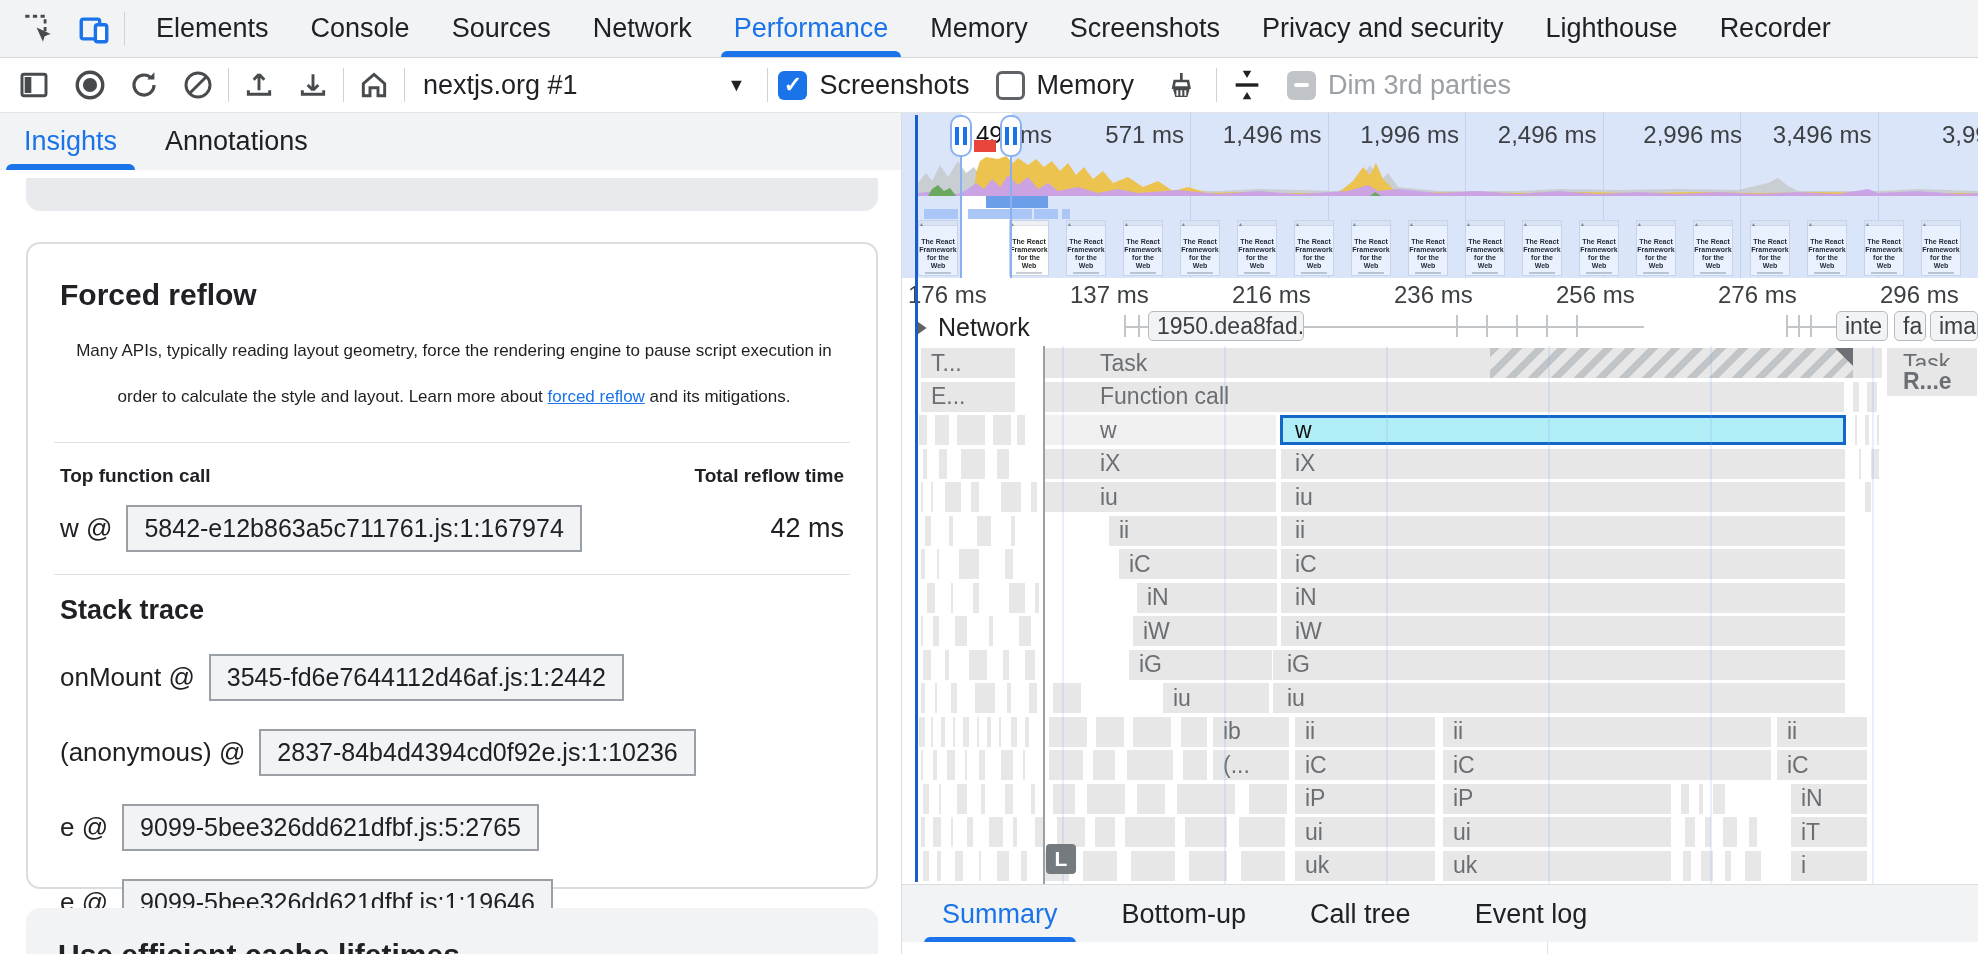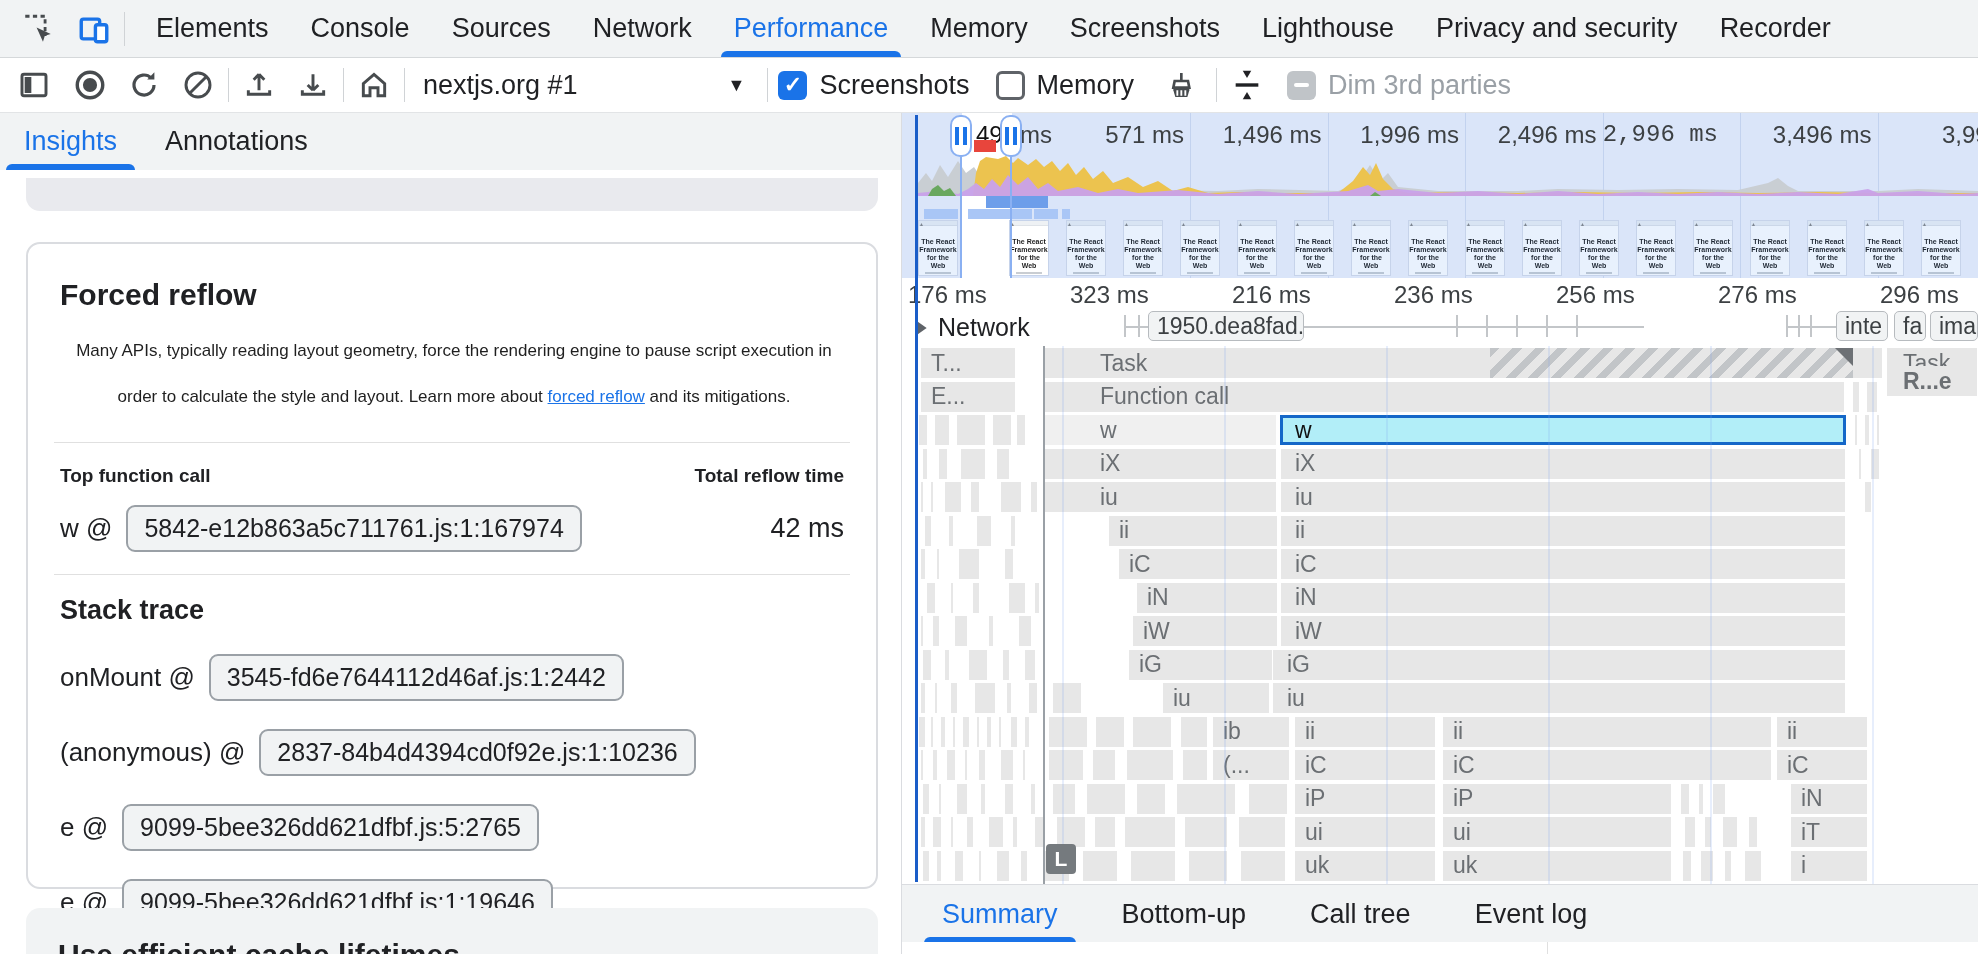--- a/index.html
+++ b/index.html
@@ -29,21 +29,21 @@
   .ins-tab.active .underline{position:absolute;left:6px;right:6px;bottom:0;height:6px;background:#1a73e8;border-radius:6px 6px 0 0;}
   #left-pane{left:0;top:170px;width:902px;height:784px;background:#fff;}
   #prev-card{left:26px;top:8px;width:852px;height:33px;background:#e9eaee;border-radius:0 0 14px 14px;}
   #reflow-card{left:26px;top:72px;width:852px;height:647px;background:#fff;border:2px solid #dadce0;border-radius:14px;box-sizing:border-box;padding:0 32px;}
   #reflow-title{font-size:30px;font-weight:bold;margin-top:34px;}
   #reflow-desc{font-size:17px;line-height:46px;margin-top:16px;width:788px;color:#1f1f1f;text-align:center;}
   #reflow-desc a{color:#1a73e8;text-decoration:underline;}
   .card-divider{height:1px;background:#e0e0e0;margin:22px -6px 0 -6px;}
   .sec-row{display:flex;justify-content:space-between;margin-top:22px;font-size:19px;font-weight:bold;}
   .fn-row{display:flex;align-items:center;margin-top:18px;font-size:26px;}
-  .code-chip{background:#f1f3f4;border:2px solid #9aa0a6;border-radius:9px;padding:7px 16px;font-size:25px;color:#202124;margin-left:14px;white-space:nowrap;}
+  .code-chip{background:#f1f3f4;border:2px solid #9aa0a6;border-radius:0;padding:7px 16px;font-size:25px;color:#202124;margin-left:14px;white-space:nowrap;}
   .reflow-time{font-size:27px;}
   #stack-title{font-size:27px;font-weight:bold;margin-top:20px;}
   #next-card{left:26px;top:738px;width:852px;height:120px;background:#f1f3f4;border-radius:14px;padding:0 32px;box-sizing:border-box;}
   #next-card .t{font-size:30px;font-weight:bold;margin-top:30px;}
   
   #overview{left:902px;top:113px;width:1076px;height:165px;background:#dae5f9;overflow:hidden;}
   .ov-grid{position:absolute;top:0;bottom:0;width:1px;background:#c2d2ef;}
   .ov-label{position:absolute;top:8px;font-size:24px;color:#3c4043;white-space:nowrap;}
   .handle{position:absolute;top:2px;width:22px;height:42px;background:#fff;border:2px solid #8ab0f2;border-radius:10px;box-sizing:border-box;display:flex;align-items:center;justify-content:center;gap:4px;}
   .handle i{display:block;width:4px;height:18px;background:#1a73e8;}
@@ -95,22 +95,22 @@
   </span>
   <span class="vsep"></span>
   <div id="dt-tabs" style="display:flex;height:57px;">
         <div class="dt-tab">Elements</div>
         <div class="dt-tab">Console</div>
         <div class="dt-tab">Sources</div>
         <div class="dt-tab">Network</div>
         <div class="dt-tab active">Performance<div class="underline"></div></div>
         <div class="dt-tab">Memory</div>
         <div class="dt-tab">Screenshots</div>
+        <div class="dt-tab">Privacy and security</div>
         <div class="dt-tab">Lighthouse</div>
-        <div class="dt-tab">Privacy and security</div>
         <div class="dt-tab">Recorder</div>
       </div>
 </div>
 
 <div id="toolbar2" class="abs">
   <span class="tool-ic" style="margin-left:14px">
     <svg width="32" height="32" viewBox="0 0 24 24">
           <rect x="3" y="4" width="18" height="16" rx="1.5" fill="none" stroke="#474b4e" stroke-width="2.2"></rect>
           <rect x="5" y="6" width="5" height="12" fill="#474b4e"></rect>
         </svg>
@@ -439,42 +439,42 @@
           </div>
           <div class="mini"></div>
           <div class="mini" style="margin-top: 1px;"></div>
         </div>
       </div>
   <div id="ov-label-host">
         <div class="ov-label" style="right: 794px;">571 ms</div>
         <div class="ov-label" style="right: 656.5px;">1,496 ms</div>
         <div class="ov-label" style="right: 519px;">1,996 ms</div>
         <div class="ov-label" style="right: 381.5px;">2,496 ms</div>
-        <div class="ov-label" style="right: 260px; font-family: Liberation Mono, monospace;">2,996 ms</div>
+        <div class="ov-label" style="right: 236px;">2,996 ms</div>
         <div class="ov-label" style="right: 106.5px;">3,496 ms</div>
         <div class="ov-label" style="left: 1040px;">3,996</div>
         <div class="ov-label" style="left: 74px; color: rgb(17, 17, 17);">49</div>
         <div class="ov-label" style="left: 118px;">ms</div>
         <div style="position: absolute; left: 72px; top: 27px; width: 22px; height: 12px; background: rgb(232, 69, 60);"></div>
         <div class="handle" style="left: 48px;">
           <i></i>
           <i></i>
         </div>
         <div class="handle" style="left: 98px;">
           <i></i>
           <i></i>
         </div>
         <div class="hline" style="left: 58px; top: 44px; height: 121px;"></div>
         <div class="hline" style="left: 108px; top: 44px; height: 121px;"></div>
       </div>
 </div>
 
 <div id="flame-ruler" class="abs">
       <div class="fr-label" style="left: 6px;">176 ms</div>
-      <div class="fr-label" style="left: 168px;">323 ms</div>
+      <div class="fr-label" style="left: 168px;">137 ms</div>
       <div class="fr-label" style="left: 330px;">216 ms</div>
       <div class="fr-label" style="left: 492px;">236 ms</div>
       <div class="fr-label" style="left: 654px;">256 ms</div>
       <div class="fr-label" style="left: 816px;">276 ms</div>
       <div class="fr-label" style="left: 978px;">296 ms</div>
     </div>
 
 <div id="network-row" class="abs">
   <span id="network-label">
     <svg width="20" height="20" viewBox="0 0 12 12">

